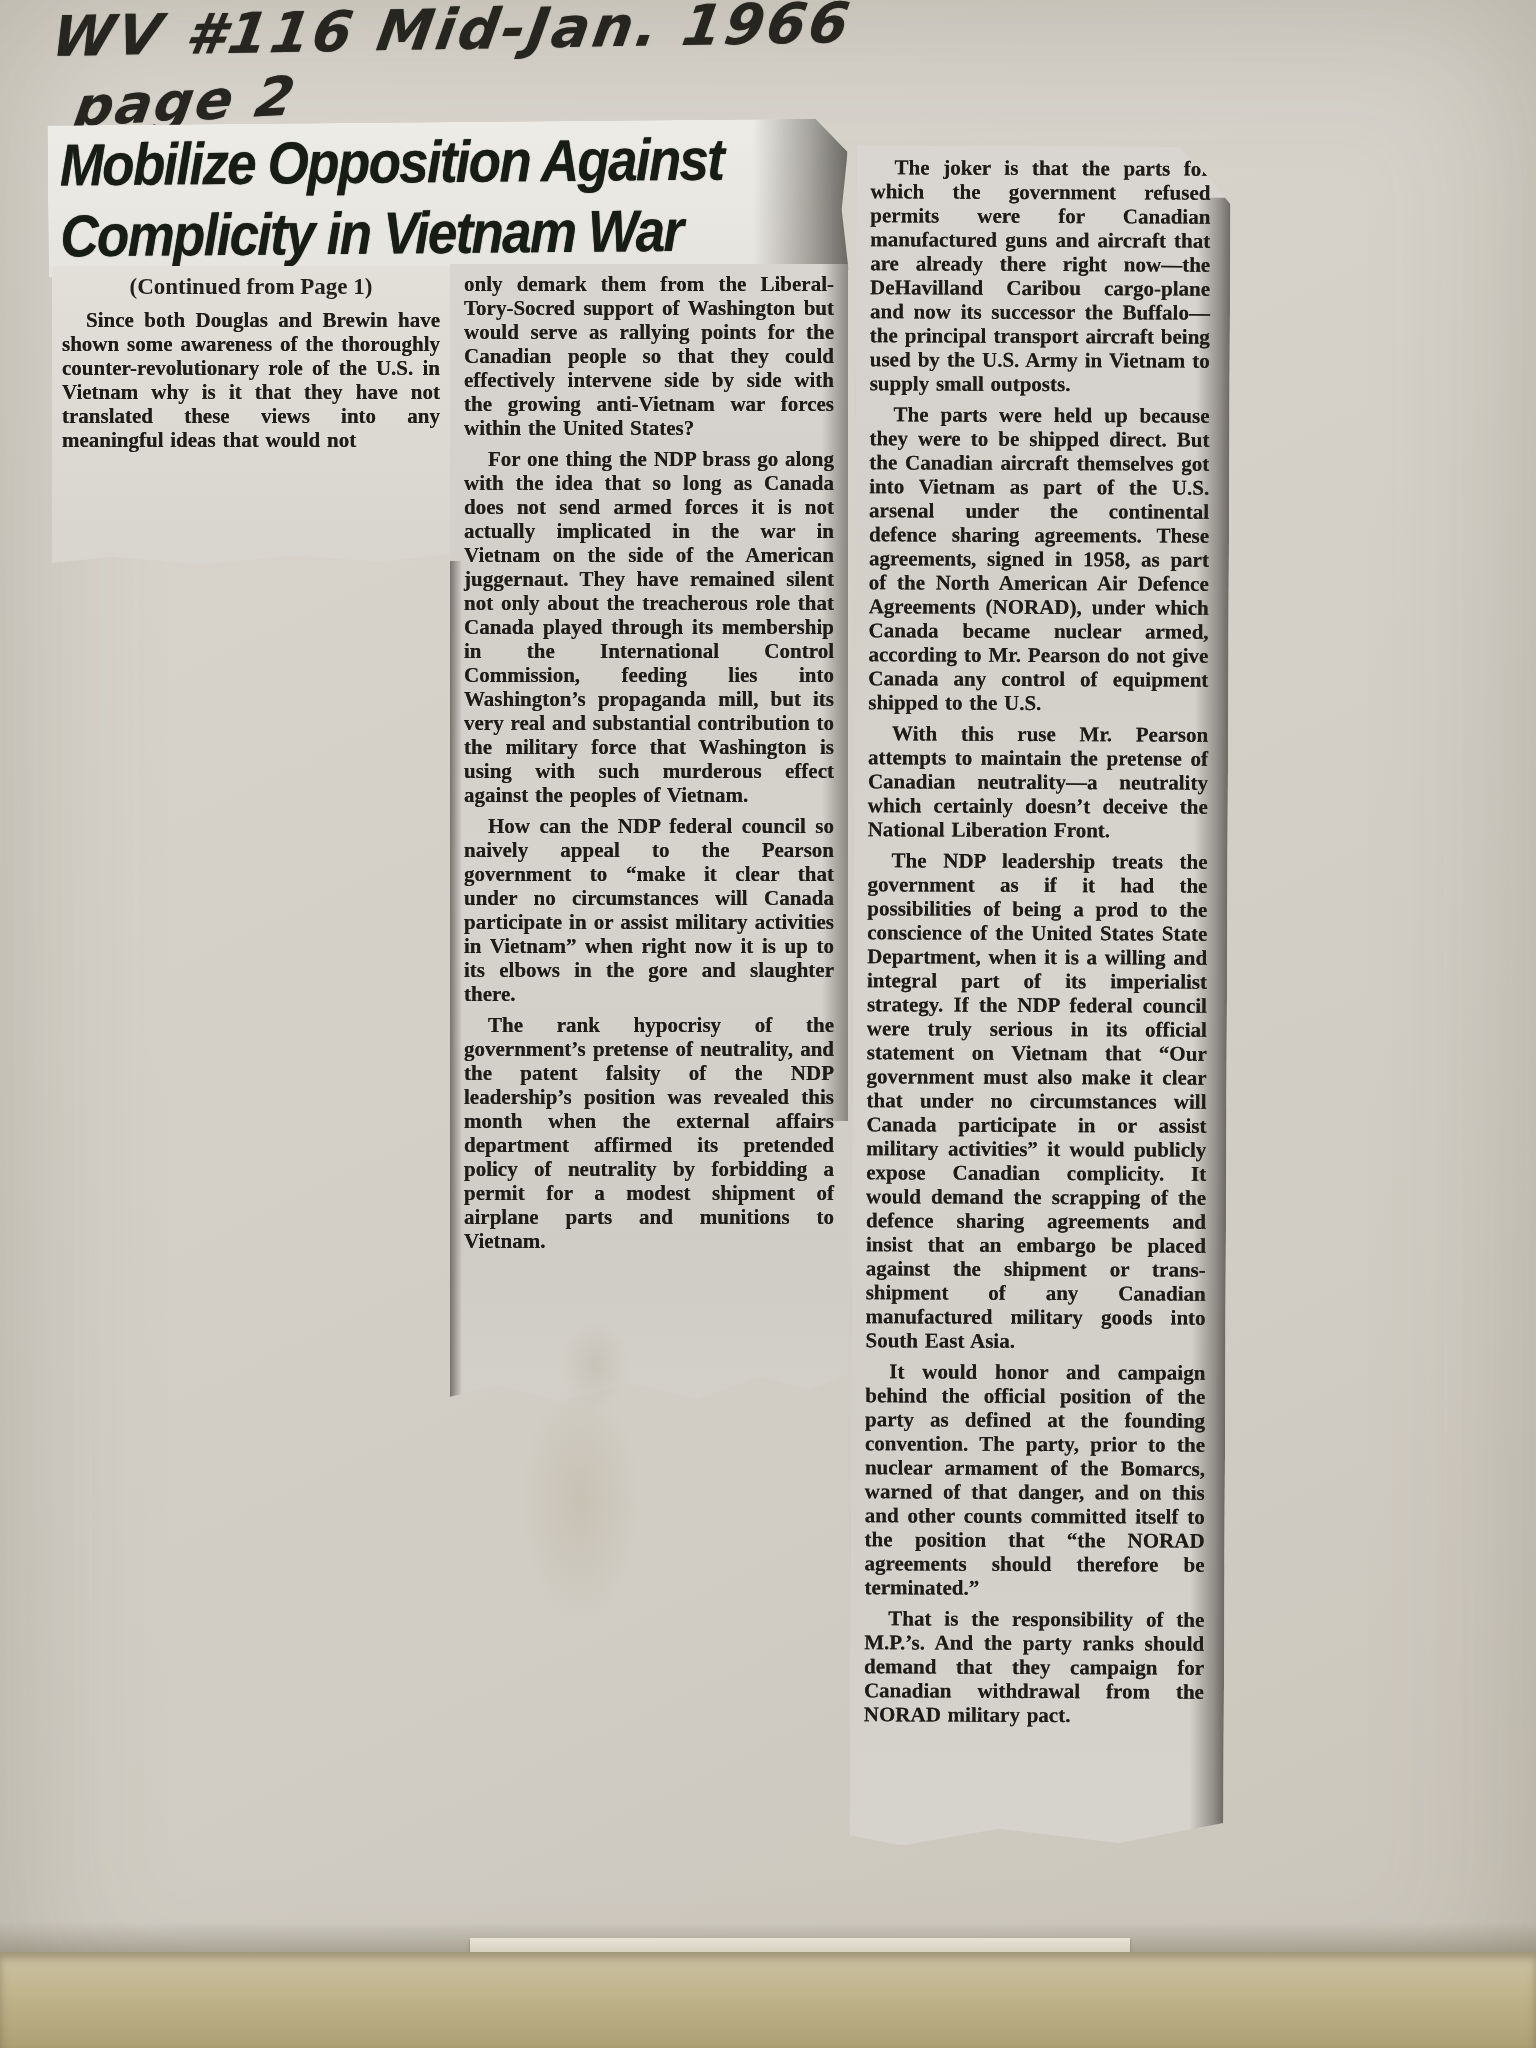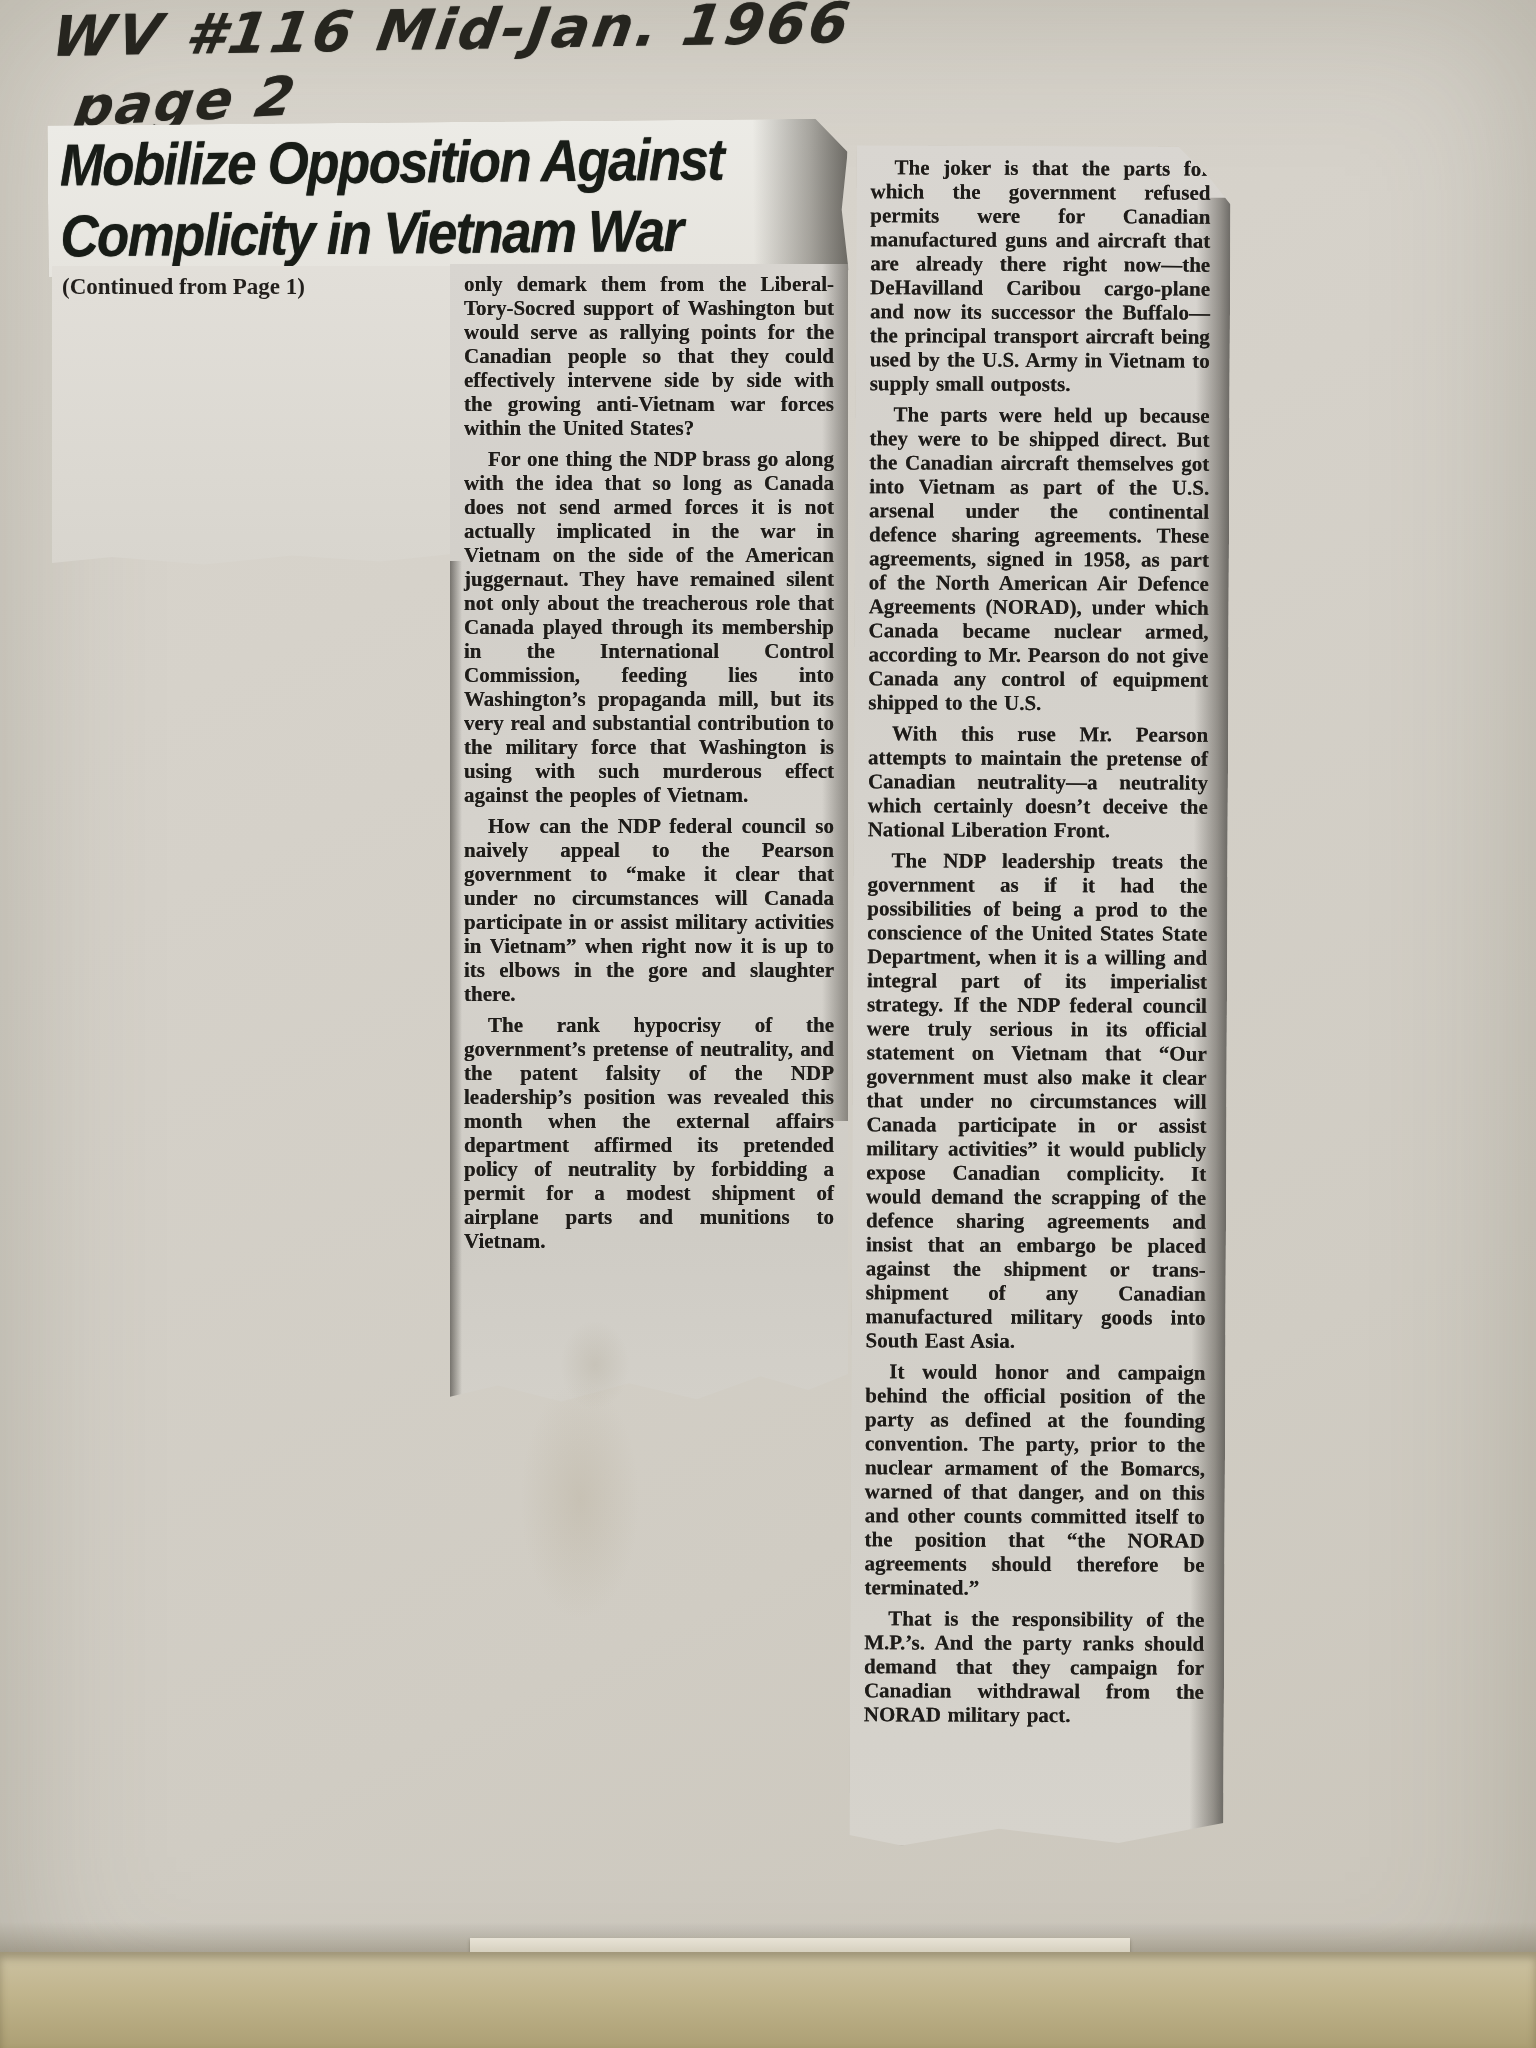--- a/index.html
+++ b/index.html
@@ -63,21 +63,21 @@
     background:linear-gradient(180deg,#d9d6d1 0%,#d3d0ca 25%,#d7d4ce 50%,#d2cfc8 75%,#d6d3cc 100%);
     transform:rotate(0.25deg);
     clip-path:polygon(0 0,86% 0,95% 2%,100% 3.4%,100% 98.6%,72% 99.8%,40% 99%,14% 100%,0 99.4%);
     padding:10px 20px 0 14px;
   }
   .col3-paper .shade-right{
     position:absolute;right:0;top:3%;height:97%;width:34px;
     background:linear-gradient(to right,rgba(38,34,28,0),rgba(38,34,28,.38) 70%,rgba(22,20,16,.55));
   }
   .continued{
-    text-align:left;font-weight:bold;font-size:23px;margin:2px 0 8px 0;color:#221f1c;
+    text-align:center;font-weight:bold;font-size:23px;margin:2px 0 8px 0;color:#221f1c;
   }
   .coltext p{
     margin:0 0 7px 0;font-size:21px;line-height:24px;font-weight:bold;
     text-align:justify;text-indent:24px;color:#1e1c19;
     text-shadow:0 0 .5px rgba(25,22,18,.7);word-spacing:1.5px;
   }
   .coltext p.flush{text-indent:0;}
   
   .stain{
     position:absolute;left:520px;top:1380px;width:120px;height:240px;border-radius:50%;
@@ -110,20 +110,21 @@
   <div class="handwriting hw1">WV #116 Mid-Jan. 1966</div>
   <div class="handwriting hw2">page 2</div>
 
   <div class="paper headline-paper">
     <h1 class="headline"><span>Mobilize Opposition Against</span><br><span>Complicity in Vietnam War</span></h1>
     <div class="shade"></div>
   </div>
 
   <div class="paper col-paper col1-paper coltext">
     <div class="continued">(Continued from Page 1)</div>
+    <p>Since both Douglas and Brewin have shown some awareness of the thoroughly counter-revolutionary role of the U.S. in Vietnam why is it that they have not translated these views into any meaningful ideas that would not</p>
   </div>
 
   <div class="paper col-paper col2-paper coltext">
     <p class="flush">only demark them from the Liberal-Tory-Socred support of Washington but would serve as rallying points for the Canadian people so that they could effectively intervene side by side with the growing anti-Vietnam war forces within the United States?</p>
     <p>For one thing the NDP brass go along with the idea that so long as Canada does not send armed forces it is not actually implicated in the war in Vietnam on the side of the American juggernaut. They have remained silent not only about the treacherous role that Canada played through its membership in the International Control Commission, feeding lies into Washington’s propaganda mill, but its very real and substantial contribution to the military force that Washington is using with such murderous effect against the peoples of Vietnam.</p>
     <p>How can the NDP federal council so naively appeal to the Pearson government to “make it clear that under no circumstances will Canada participate in or assist military activities in Vietnam” when right now it is up to its elbows in the gore and slaughter there.</p>
     <p>The rank hypocrisy of the government’s pretense of neutrality, and the patent falsity of the NDP leadership’s position was revealed this month when the external affairs department affirmed its pretended policy of neutrality by forbidding a permit for a modest shipment of airplane parts and munitions to Vietnam.</p>
     <div class="shade-right"></div>
     <div class="shade-left"></div>
   </div>

